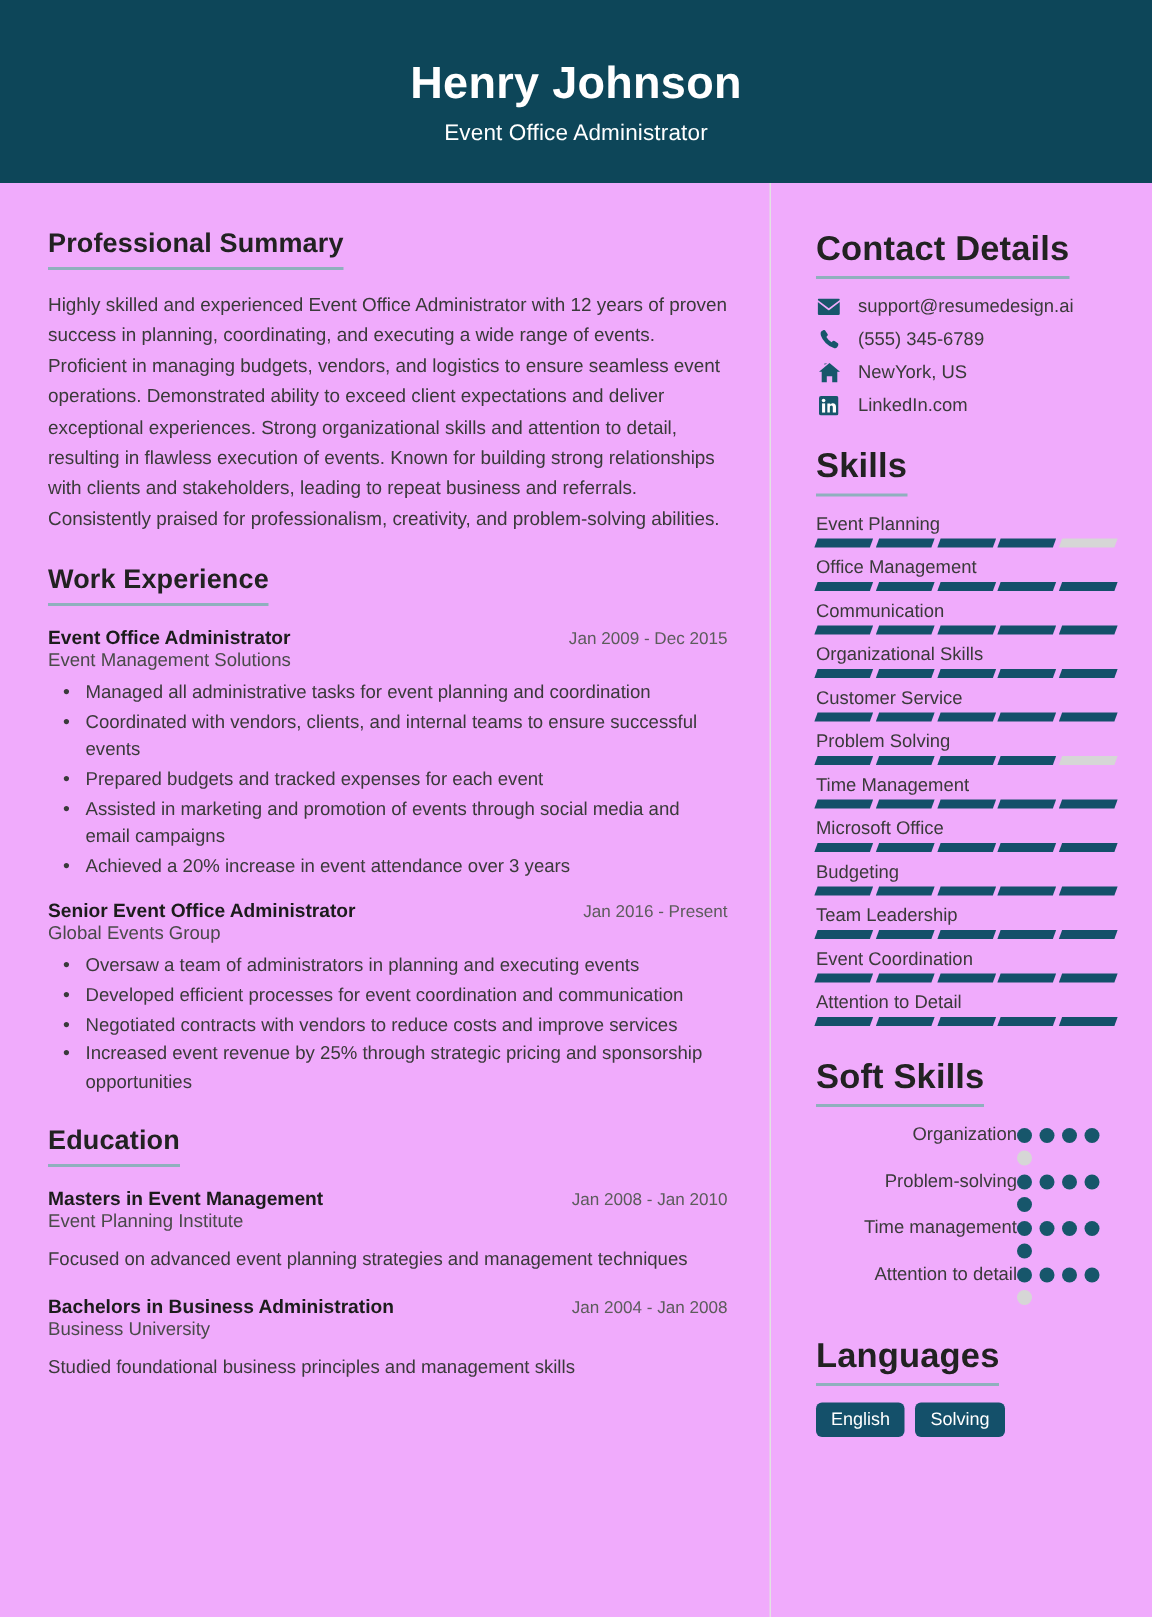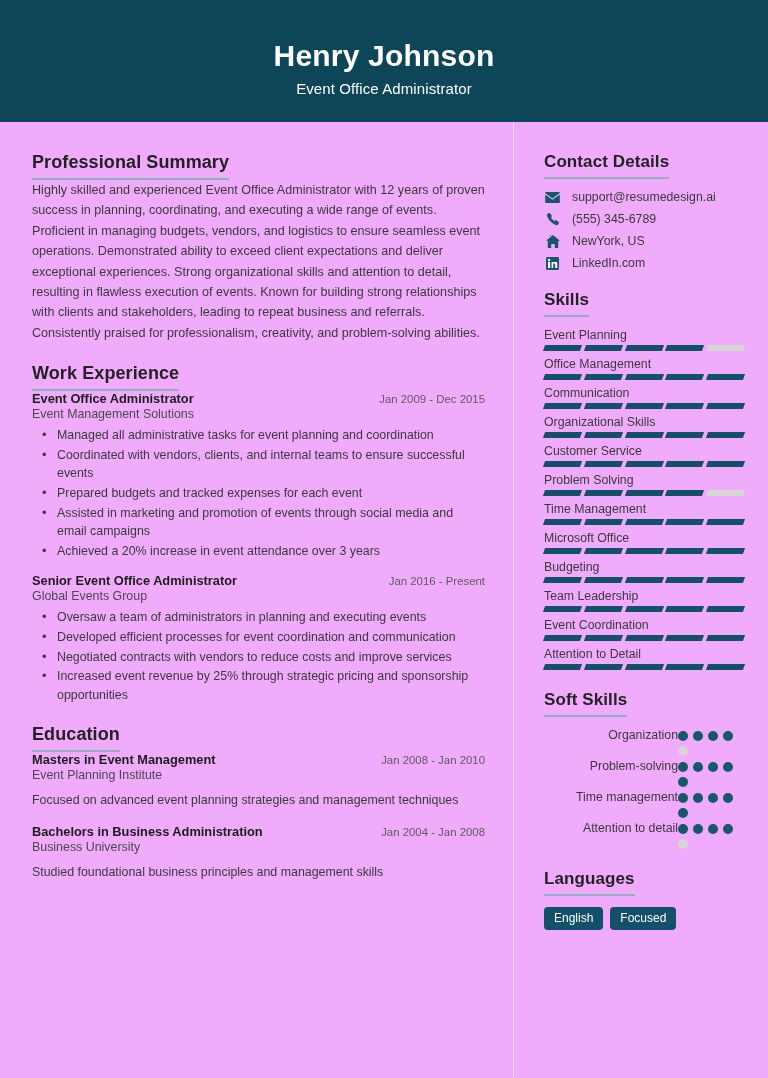--- a/index.html
+++ b/index.html
@@ -67,23 +67,24 @@
 
   
   .sec-head {
     font-size: 18px;
     font-weight: bold;
     color: #222222;
     letter-spacing: 0.1px;
     display: inline-block;
     padding-bottom: 5px;
     border-bottom: 2px solid #8fb0bd;
+    margin-bottom: 13px;
   }
   .sec-head.right {
-    font-size: 17px;
+    font-size: 23px;
     margin-bottom: 11px;
   }
   .section { margin-bottom: 20px; }
 
   
   .summary-text {
     font-size: 12.6px;
     line-height: 1.62;
     color: #3a3a3a;
     text-align: left;
@@ -517,19 +518,19 @@
                 <span class="dot "></span>
               </div>
             </div>
           </div>
       </div>
 
       <div class="section">
         <div class="sec-head right">Languages</div>
         <div class="lang-tags" id="languages-list">
             <span class="lang-tag">English</span>
-            <span class="lang-tag">Focused</span>
+            <span class="lang-tag">Solving</span>
           </div>
       </div>
 
     </div>
   </div>
 </div>
 
 </body></html>

